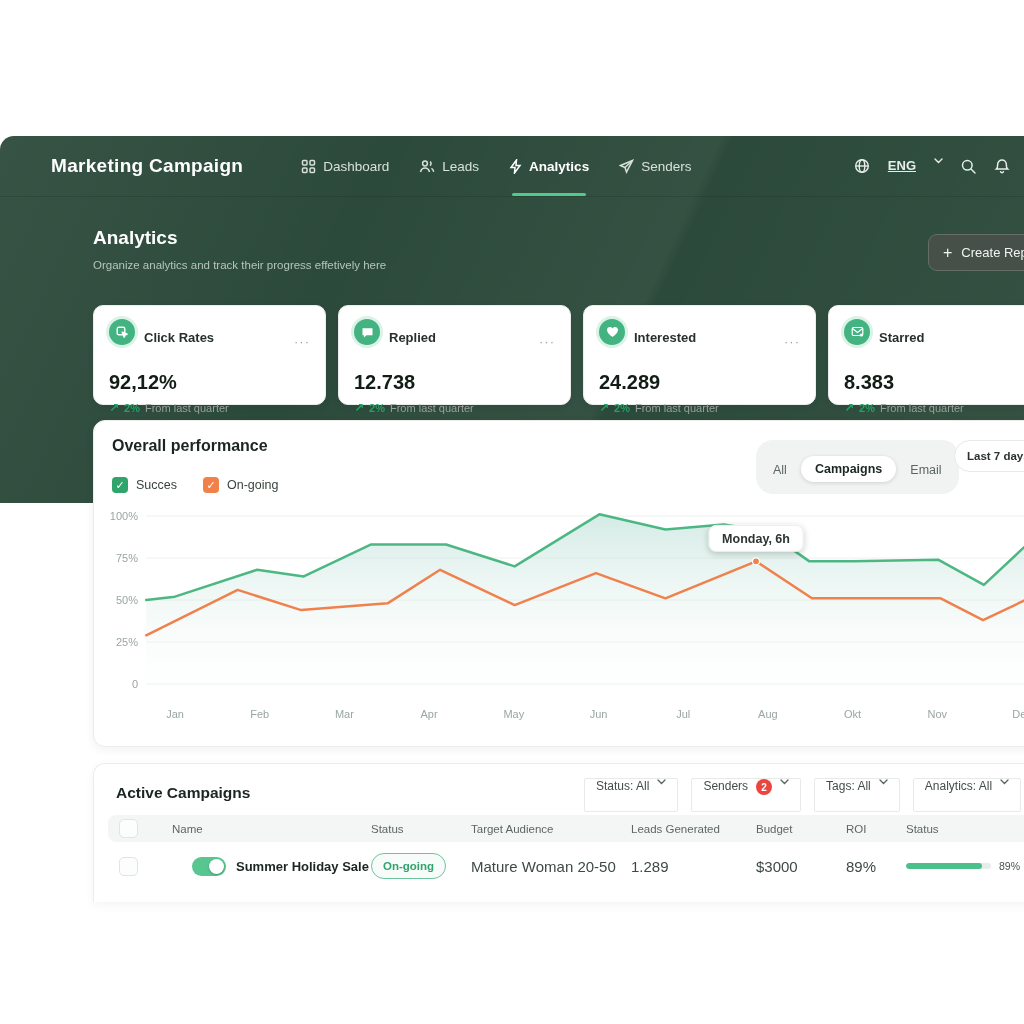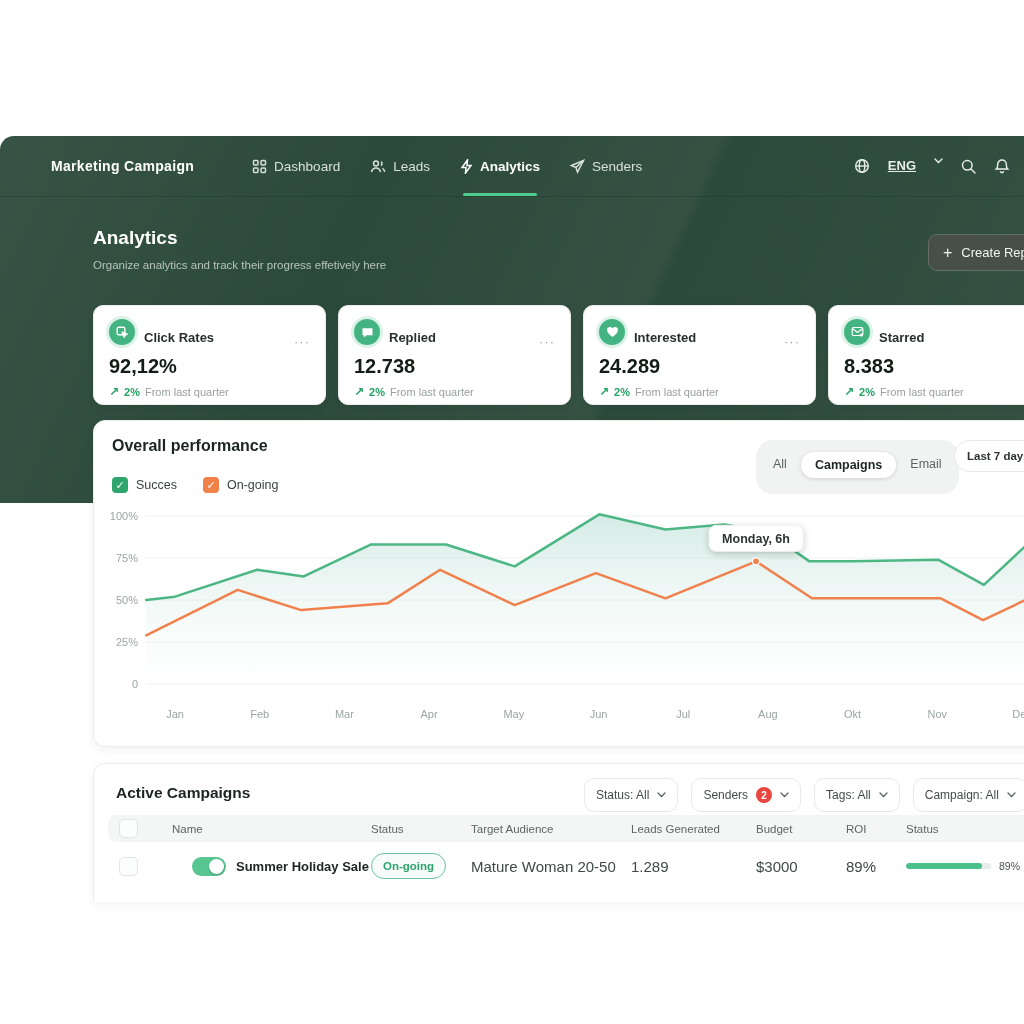--- a/index.html
+++ b/index.html
@@ -5,21 +5,21 @@
   html,body{margin:0;padding:0;}
   body{width:1024px;height:1024px;overflow:hidden;background:#ffffff;
        font-family:"Liberation Sans","DejaVu Sans",sans-serif;position:relative;
        -webkit-font-smoothing:antialiased;}
   .hero{position:absolute;top:136px;left:0;width:1140px;height:367px;
         background:linear-gradient(115deg,rgba(255,255,255,0.05) 0%,rgba(255,255,255,0) 30%,rgba(255,255,255,0.04) 55%,rgba(255,255,255,0) 56%,rgba(255,255,255,0.05) 100%),#2c4a3b;
         border-radius:14px 14px 0 0;}
   
   .navbar{position:absolute;top:136px;left:0;width:1024px;height:61px;display:flex;align-items:center;
           padding:0 14px 0 51px;box-sizing:border-box;border-bottom:1px solid rgba(0,0,0,0.12);z-index:5;}
-  .brand{color:#fff;font-size:14px;font-weight:700;letter-spacing:.3px;margin-right:58px;white-space:nowrap;}
+  .brand{color:#fff;font-size:19px;font-weight:700;letter-spacing:.3px;margin-right:58px;white-space:nowrap;}
   .nav-items{display:flex;align-items:center;gap:30px;height:100%;}
   .nav-item{display:flex;align-items:center;gap:7px;color:#d7e1da;font-size:13.5px;font-weight:500;
             height:100%;position:relative;cursor:pointer;white-space:nowrap;}
   .nav-item svg{stroke:#d7e1da;}
   .nav-item.active{color:#ffffff;font-weight:600;}
   .nav-item.active svg{stroke:#fff;}
   .nav-item.active::after{content:"";position:absolute;left:3px;right:3px;bottom:0;height:3px;background:#4ecb8d;border-radius:2px;}
   .nav-right{margin-left:auto;display:flex;align-items:center;gap:17px;color:#e7eee9;}
   .lang{display:flex;align-items:flex-start;gap:18px;font-size:13px;font-weight:600;cursor:pointer;text-decoration:underline;}
   .icon-btn{cursor:pointer;display:flex;align-items:center;}
@@ -34,50 +34,50 @@
   .create-btn .plus{font-size:16px;font-weight:400;}
   
   .stat-row{position:absolute;top:305px;left:93px;display:flex;gap:12px;z-index:4;}
   .stat-card{width:233px;height:100px;background:#fff;border:1px solid #ececec;border-radius:10px;
       box-shadow:0 2px 6px rgba(20,40,30,0.08);box-sizing:border-box;padding:13px 15px 11px;position:relative;}
   .stat-top{display:flex;align-items:flex-end;gap:9px;}
   .stat-ico{width:26px;height:26px;border-radius:50%;background:#43b381;display:flex;align-items:center;
       justify-content:center;box-shadow:0 0 0 3px rgba(87,198,144,0.22);flex:none;}
   .stat-title{font-size:13px;font-weight:600;color:#27302a;}
   .stat-dots{margin-left:auto;color:#9aa39d;font-size:13px;letter-spacing:1px;cursor:pointer;line-height:6px;}
-  .stat-value{font-size:20px;font-weight:700;color:#121d16;margin-top:10px;}
+  .stat-value{font-size:20px;font-weight:700;color:#121d16;margin-top:26px;}
   .stat-trend{display:flex;align-items:center;gap:5px;margin-top:7px;font-size:11px;}
   .trend-arrow{color:#23a164;font-weight:700;font-size:12px;}
   .trend-pct{color:#23a164;font-weight:700;}
   .trend-cap{color:#98a19b;}
   
   .chart-card{position:absolute;top:420px;left:93px;width:1040px;height:325px;background:#fff;
       border:1px solid #ececec;border-radius:12px;box-shadow:0 3px 10px rgba(20,40,30,0.06);z-index:4;overflow:hidden;}
   .chart-title{position:absolute;left:18px;top:16px;font-size:16px;font-weight:700;color:#1b2620;}
   .legend{position:absolute;left:18px;top:56px;display:flex;gap:26px;align-items:center;}
   .legend-item{display:flex;align-items:center;gap:8px;cursor:pointer;}
   .chk{width:16px;height:16px;border-radius:4px;display:flex;align-items:center;justify-content:center;
        color:#fff;font-size:11px;font-weight:700;}
   .legend-label{font-size:12.5px;color:#39433c;}
   .segmented{position:absolute;left:662px;top:19px;background:#f1f3f2;border-radius:17px;height:30px;
-       display:flex;align-items:flex-start;padding:12px 3px;}
+       display:flex;align-items:flex-end;padding:12px 3px;}
   .seg-tab{font-size:12.5px;color:#5c6661;padding:0 14px;height:24px;display:flex;align-items:center;
        border-radius:13px;cursor:pointer;white-space:nowrap;}
   .seg-tab.active{background:#fff;color:#1d2722;font-weight:700;box-shadow:0 1px 4px rgba(0,0,0,0.14);height:26px;}
   .range-btn{position:absolute;left:860px;top:19px;height:30px;background:#fff;border:1px solid #e5e9e7;
        border-radius:16px;display:flex;align-items:center;gap:7px;padding:0 12px;font-size:11.5px;
        font-weight:700;color:#2a332d;cursor:pointer;white-space:nowrap;}
   #perf-svg{position:absolute;left:0;top:85px;}
   
   .table-card{position:absolute;top:763px;left:93px;width:1040px;height:138px;background:#fff;
       border:1px solid #ececec;border-bottom:none;border-radius:12px 12px 0 0;
       box-shadow:0 3px 10px rgba(20,40,30,0.05);z-index:4;overflow:hidden;}
   .tc-title{position:absolute;left:22px;top:20px;font-size:15.5px;font-weight:700;color:#1b2620;}
   .chips{position:absolute;left:490px;top:14px;display:flex;gap:13px;align-items:center;}
-  .chip{height:32px;background:#fff;border:1px solid #e7eae8;border-radius:10px;display:flex;align-items:center;
+  .chip{height:32px;background:#fff;border:1px solid #e7eae8;border-radius:2px;display:flex;
       gap:8px;padding:0 11px;font-size:12px;color:#434e48;cursor:pointer;white-space:nowrap;}
   .chip-badge{width:16px;height:16px;border-radius:50%;background:#e9463f;color:#fff;font-size:10px;
       font-weight:700;display:flex;align-items:center;justify-content:center;}
   .thead{margin:51px 0 0 14px;width:1026px;background:#f4f6f5;border-radius:8px 0 0 8px;height:27px;}
   .t-grid{display:grid;grid-template-columns:64px 199px 100px 160px 125px 90px 60px 1fr;align-items:center;height:100%;}
   .th{font-size:11.5px;color:#5d6762;}
   .cbx{width:17px;height:17px;border:1px solid #e0e5e2;border-radius:5px;background:#fcfdfd;margin-left:11px;cursor:pointer;}
   .trow{height:48px;}
   .name-cell{display:flex;align-items:center;gap:10px;margin-left:20px;}
   .toggle{width:34px;height:19px;border-radius:10px;background:#57c690;position:relative;cursor:pointer;flex:none;}
@@ -344,21 +344,21 @@
     </div>
     <div class="chip">
       <span>Tags: All</span>
       <span>
           <svg width="9" height="6" viewBox="0 0 9 6" fill="none" stroke="#5a645e" stroke-width="1.3" stroke-linecap="round">
             <path d="M1 1l3.5 3.5L8 1"></path>
           </svg>
         </span>
     </div>
     <div class="chip">
-      <span>Campaign: All</span>
+      <span>Analytics: All</span>
       <span>
           <svg width="9" height="6" viewBox="0 0 9 6" fill="none" stroke="#5a645e" stroke-width="1.3" stroke-linecap="round">
             <path d="M1 1l3.5 3.5L8 1"></path>
           </svg>
         </span>
     </div>
 
   </div>
 
   <div class="thead">

